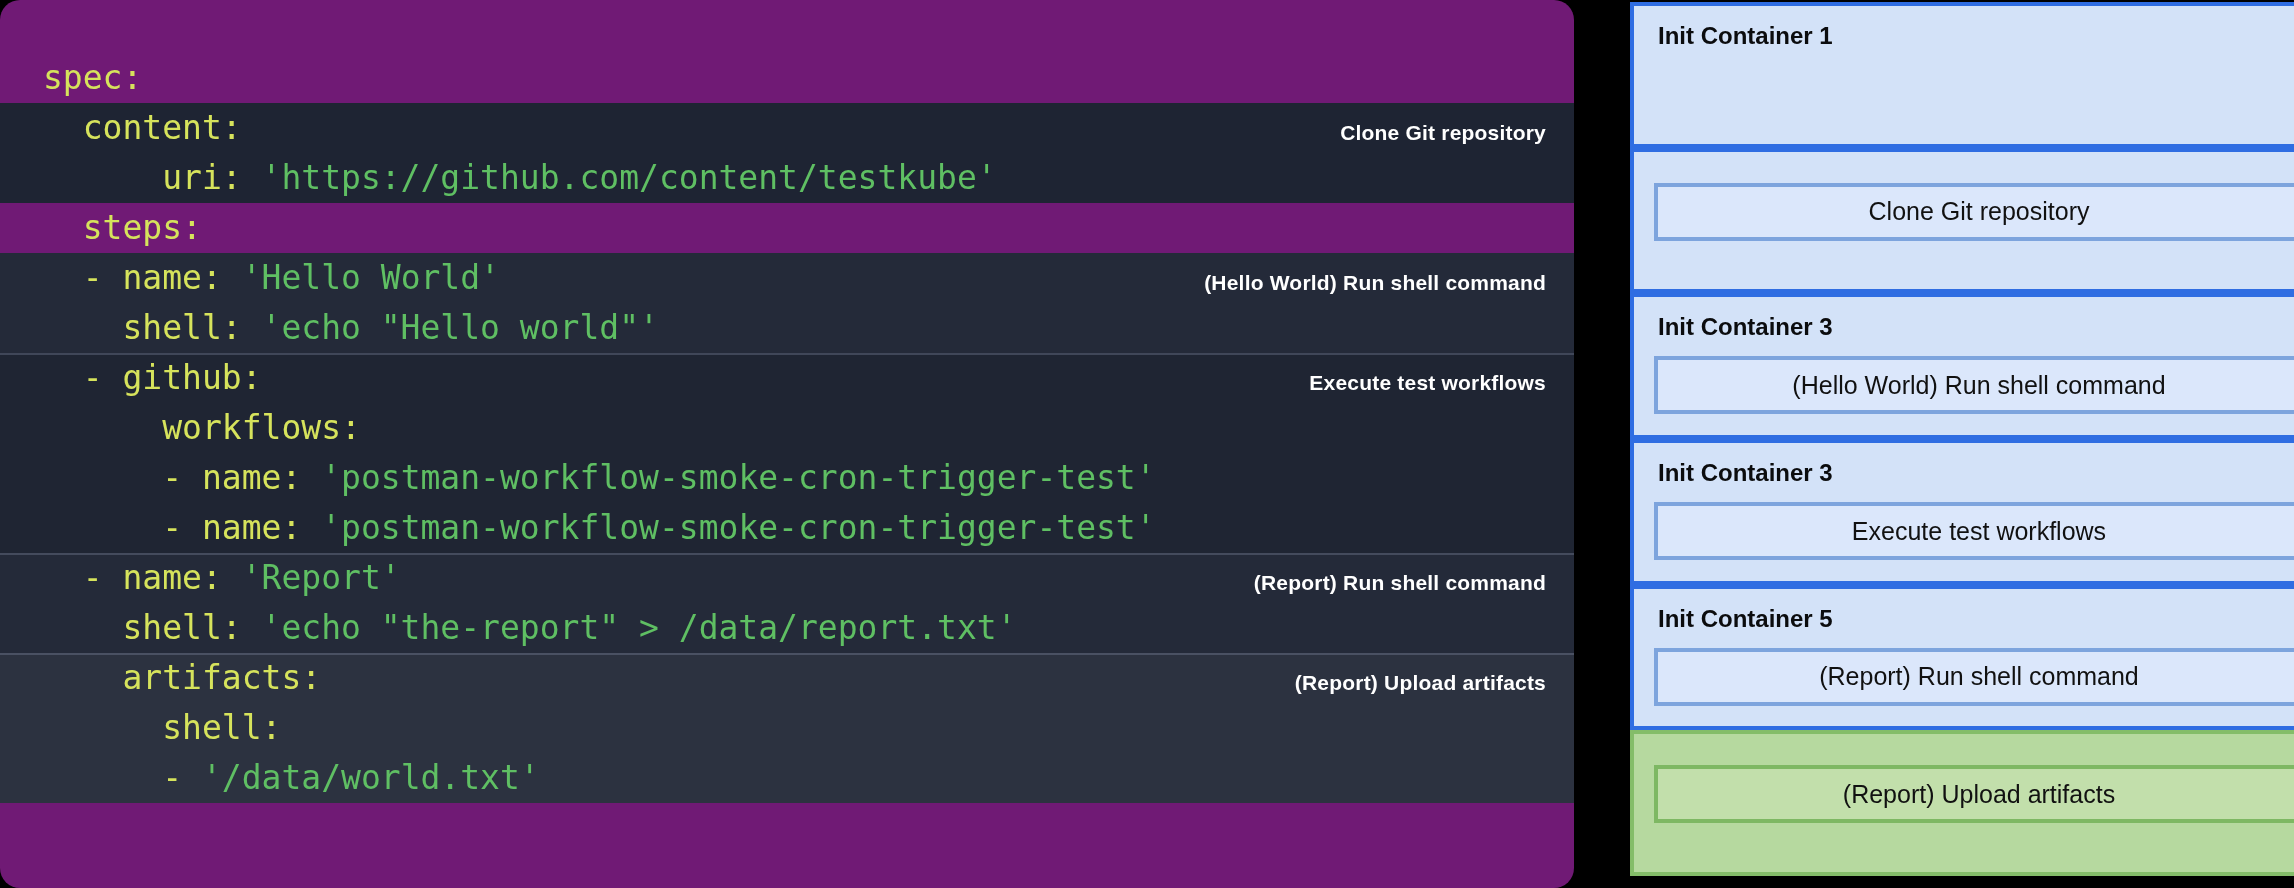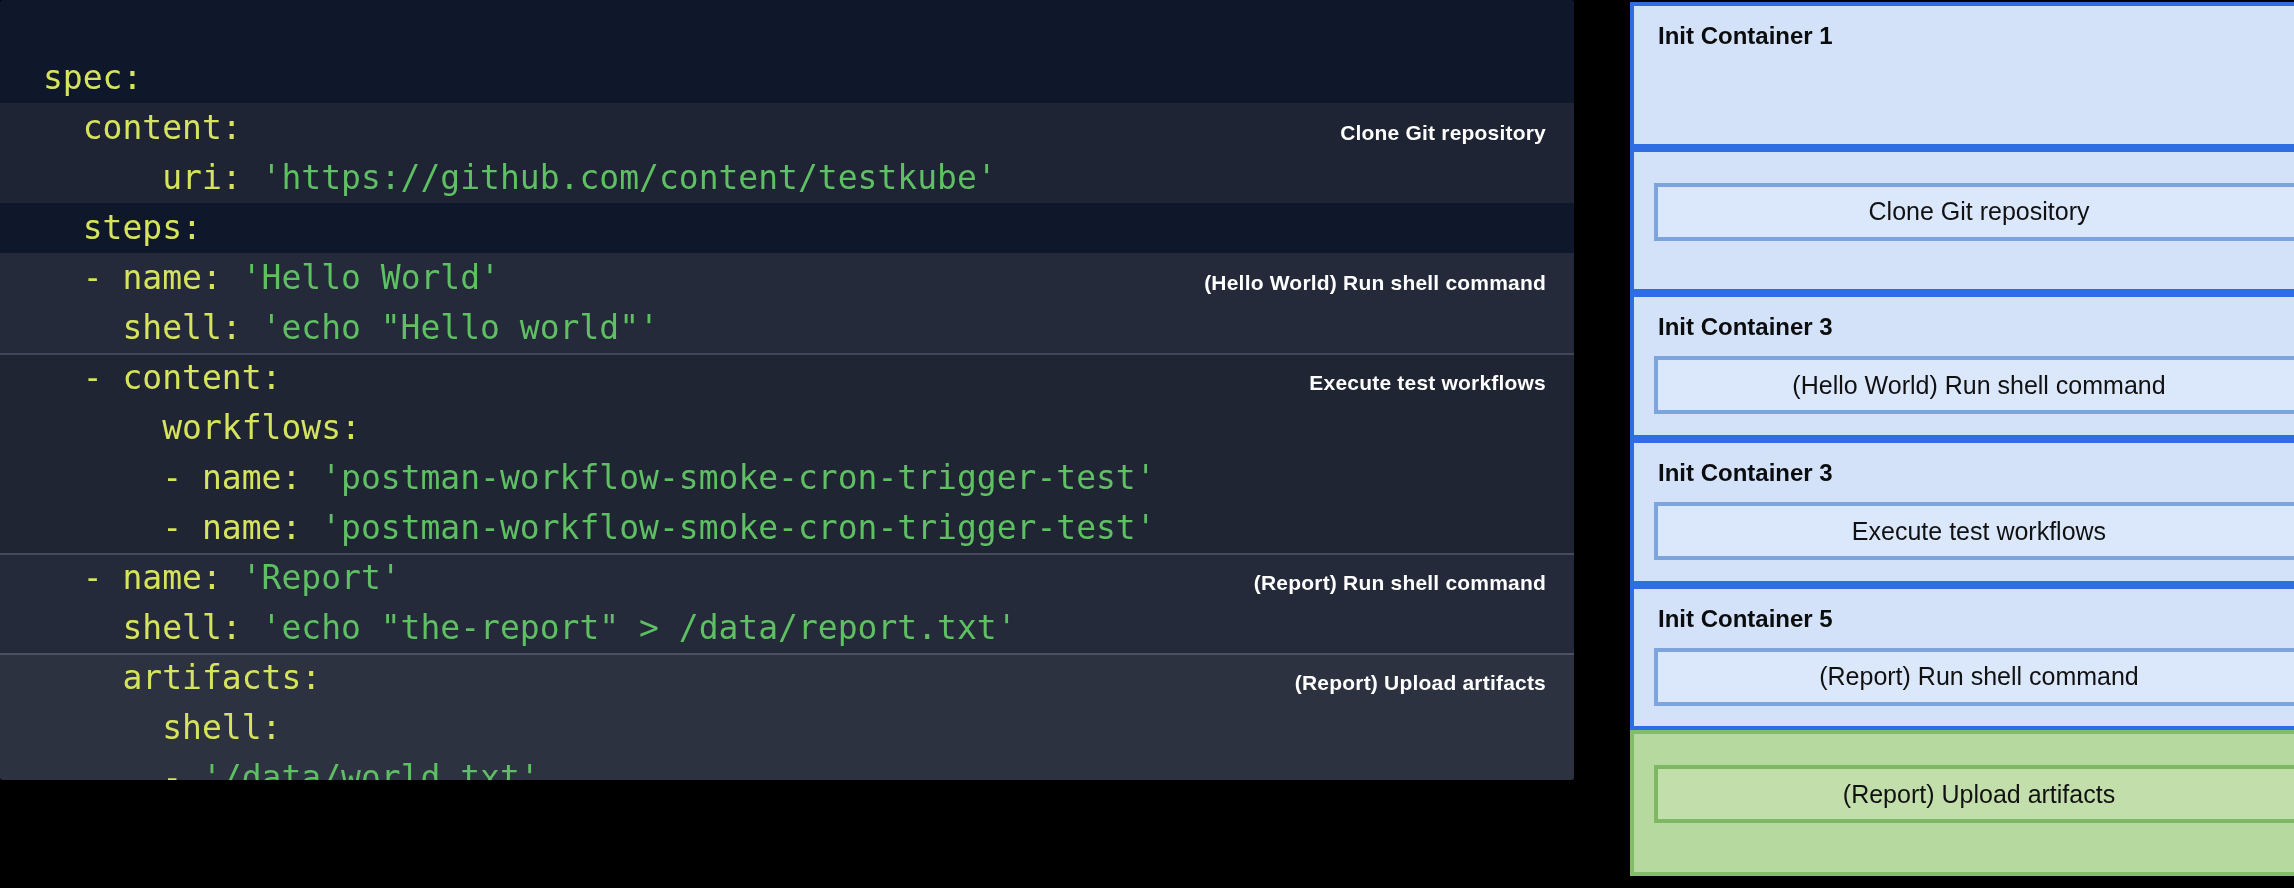--- a/index.html
+++ b/index.html
@@ -3,22 +3,22 @@
 <meta charset="utf-8">
 <style>
   html,body{margin:0;padding:0;}
   body{
     width:2294px;height:888px;background:#000;overflow:hidden;position:relative;
     font-family:"Liberation Sans",sans-serif;
   }
 
   
   .code-panel{
-    position:absolute;left:0;top:0;width:1574px;height:780px;
-    background:#0f172a;border-radius:3px;overflow:hidden;
+    position:absolute;left:0;top:0;width:1574px;height:888px;
+    background:#701a75;border-radius:20px;overflow:hidden;
     font-family:"DejaVu Sans Mono",monospace;font-size:33px;
   }
   .code-section{position:relative;}
   .code-section.first{margin-top:53px;}
   .code-section.plain{background:transparent;}
   .code-section.band-a{background:#1e2433;}
   .code-section.band-b{background:#242a39;}
   .code-section.band-c{background:#1f2533;}
   .code-section.band-d{background:#2c3240;}
   .code-section.joined{box-shadow:inset 0 2px 0 rgba(165,175,205,.25);}
@@ -80,21 +80,21 @@
     <div class="code-section plain">
       <div class="code-line"><span class="tok-key">  steps:</span></div>
     </div>
     <div class="code-section band-b">
       <div class="section-label">(Hello World) Run shell command</div>
       <div class="code-line"><span class="tok-key">  - name: </span><span class="tok-str">'Hello World'</span></div>
       <div class="code-line"><span class="tok-key">    shell: </span><span class="tok-str">'echo "Hello world"'</span></div>
     </div>
     <div class="code-section band-c joined">
       <div class="section-label">Execute test workflows</div>
-      <div class="code-line"><span class="tok-key">  - content:</span></div>
+      <div class="code-line"><span class="tok-key">  - github:</span></div>
       <div class="code-line"><span class="tok-key">      workflows:</span></div>
       <div class="code-line"><span class="tok-key">      - name: </span><span class="tok-str">'postman-workflow-smoke-cron-trigger-test'</span></div>
       <div class="code-line"><span class="tok-key">      - name: </span><span class="tok-str">'postman-workflow-smoke-cron-trigger-test'</span></div>
     </div>
     <div class="code-section band-b joined">
       <div class="section-label">(Report) Run shell command</div>
       <div class="code-line"><span class="tok-key">  - name: </span><span class="tok-str">'Report'</span></div>
       <div class="code-line"><span class="tok-key">    shell: </span><span class="tok-str">'echo "the-report" &gt; /data/report.txt'</span></div>
     </div>
     <div class="code-section band-d joined">

